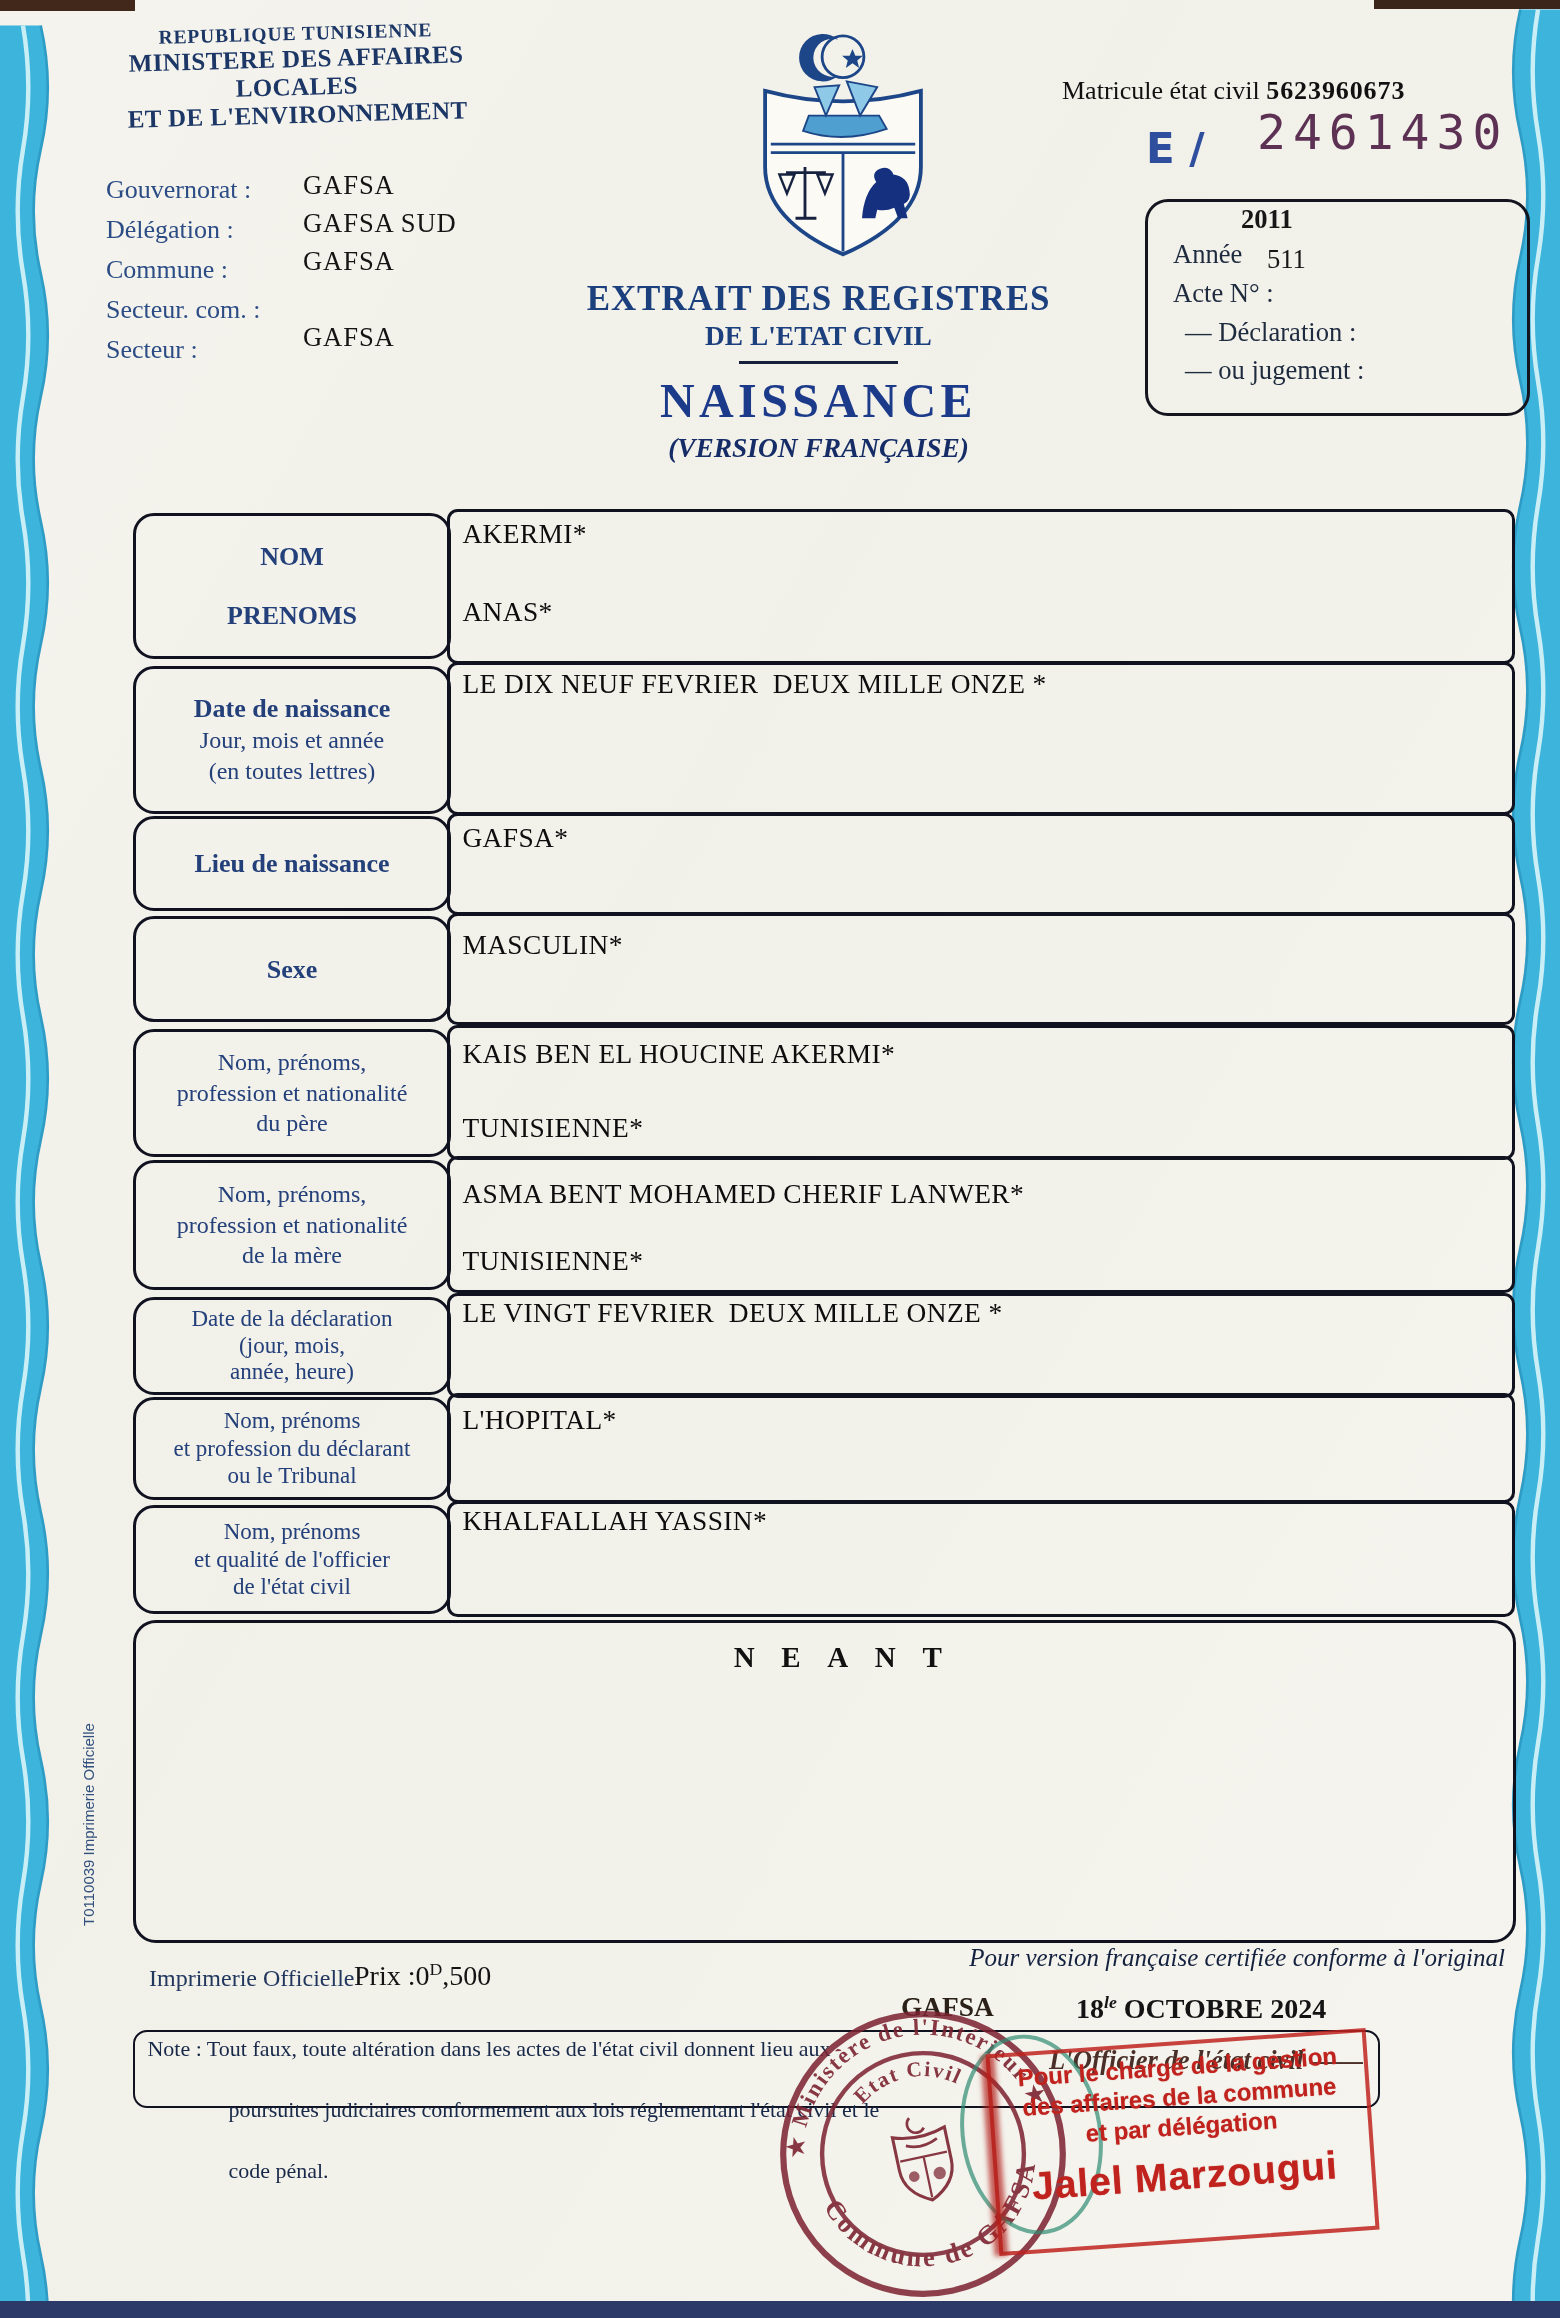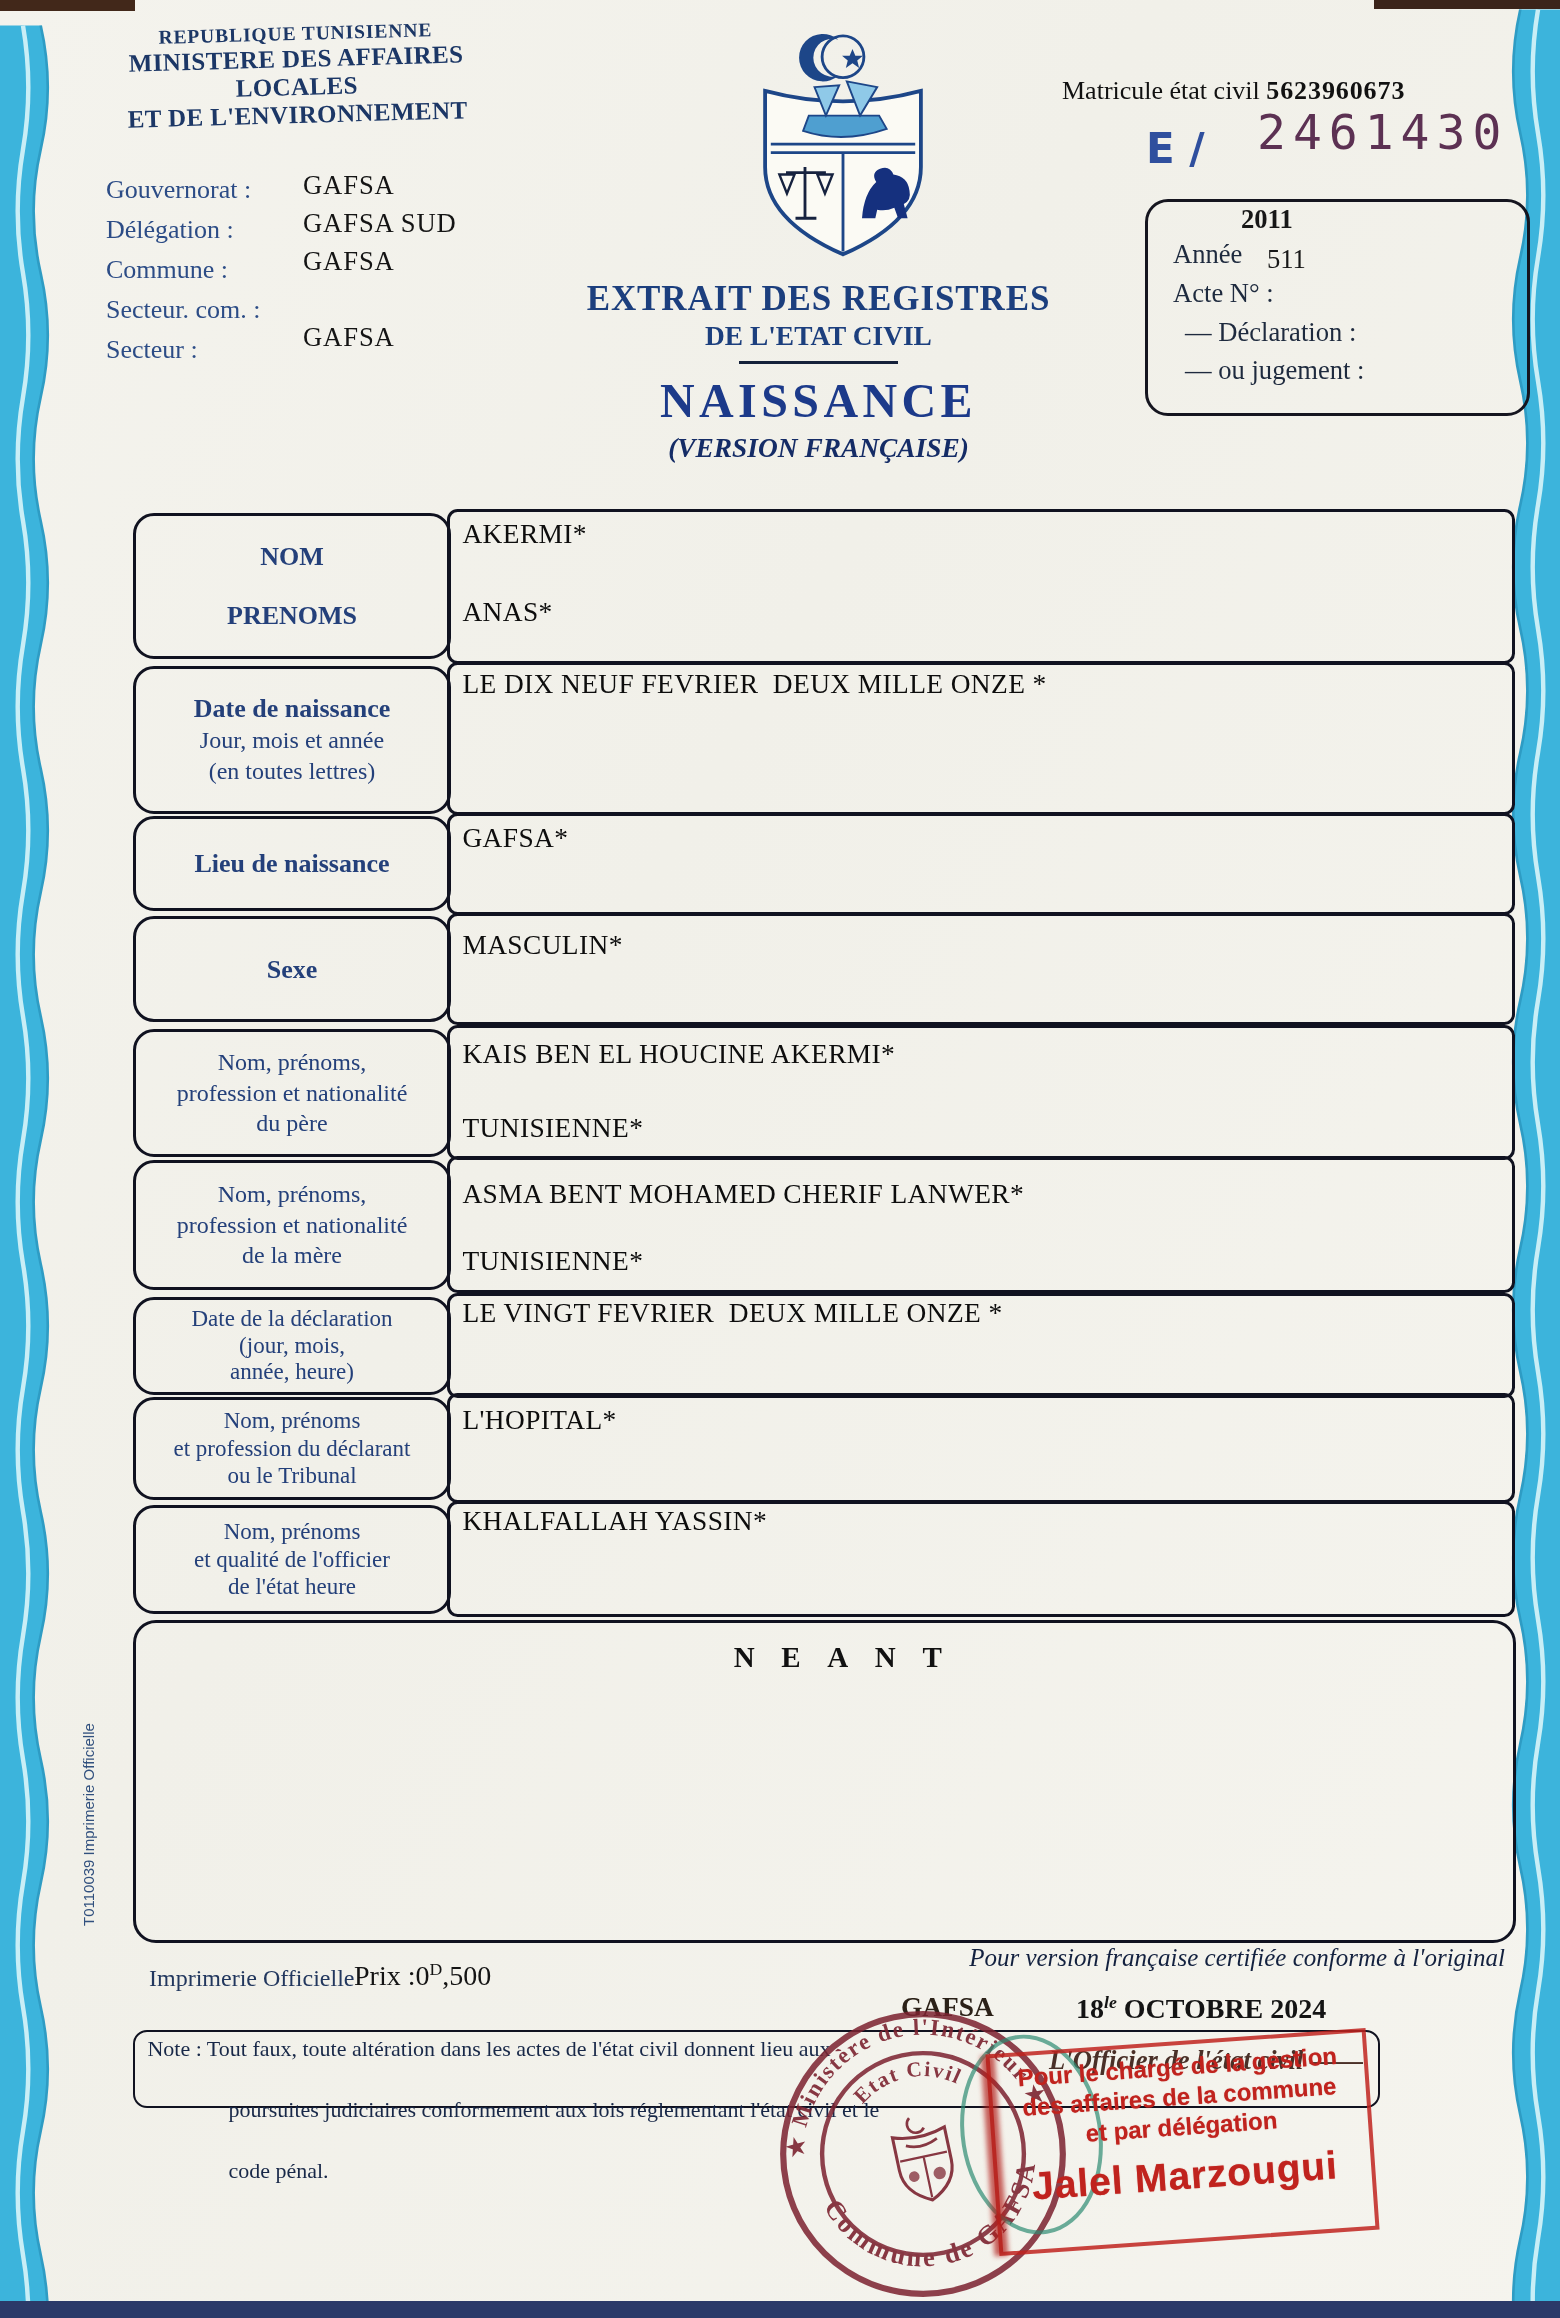--- a/index.html
+++ b/index.html
@@ -238,21 +238,21 @@
     </div>
     <div class="value-box" style="top:1393px;height:104px;">
       <div class="val" style="top:8.9px;">L'HOPITAL*</div>
     </div>
   </div>
 
   <div class="abs row">
     <div class="label-box" style="top:1505px;height:103px;gap:0;">
       <div class="ll" style="font-size:23px;line-height:27.4px;">Nom, prénoms</div>
       <div class="ll" style="font-size:23px;line-height:27.4px;">et qualité de l'officier</div>
-      <div class="ll" style="font-size:23px;line-height:27.4px;">de l'état heure</div>
+      <div class="ll" style="font-size:23px;line-height:27.4px;">de l'état civil</div>
     </div>
     <div class="value-box" style="top:1501px;height:110px;">
       <div class="val" style="top:1.8px;">KHALFALLAH YASSIN*</div>
     </div>
   </div>
 
   <div class="abs obs-box">
     <div class="obs-value">NEANT</div>
   </div>
 

